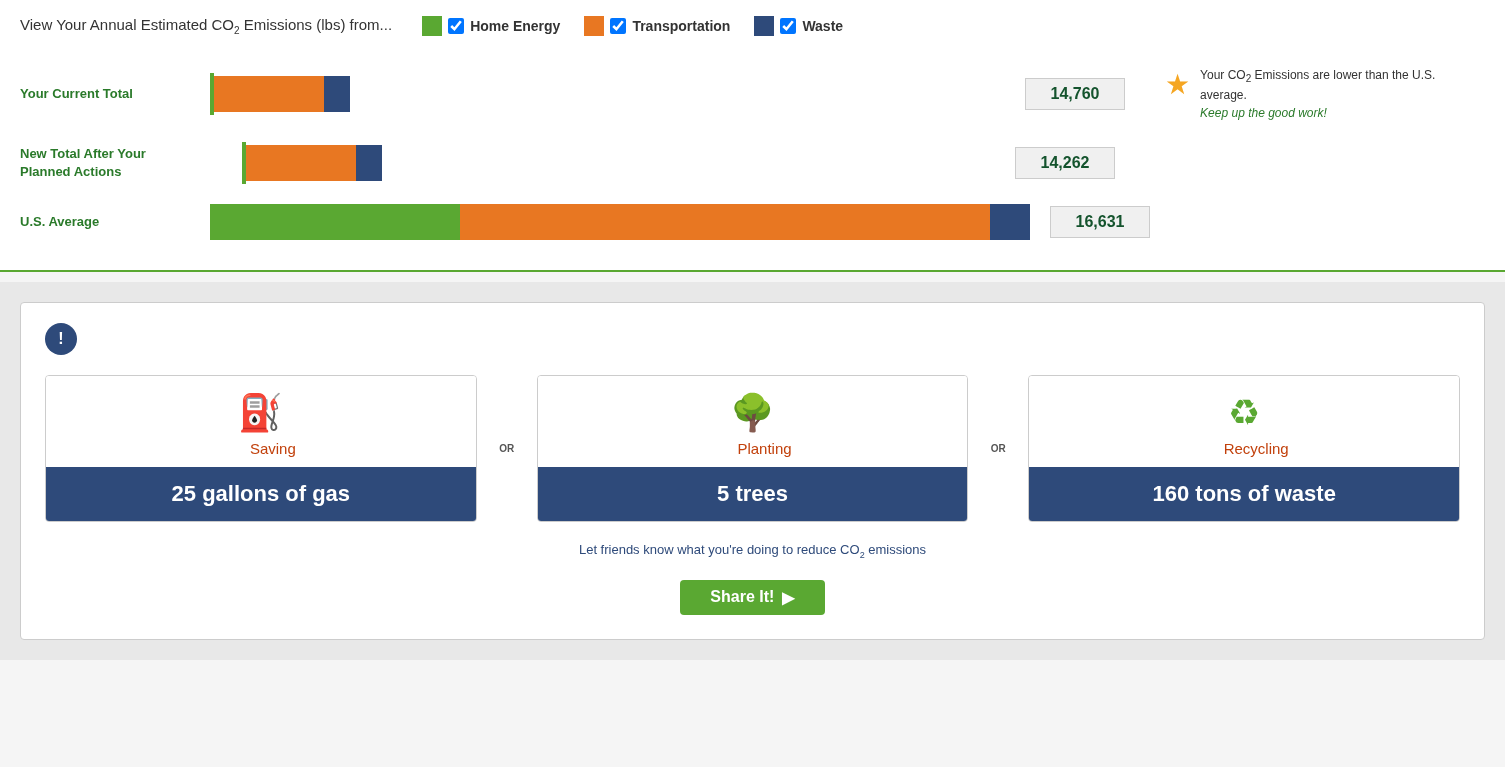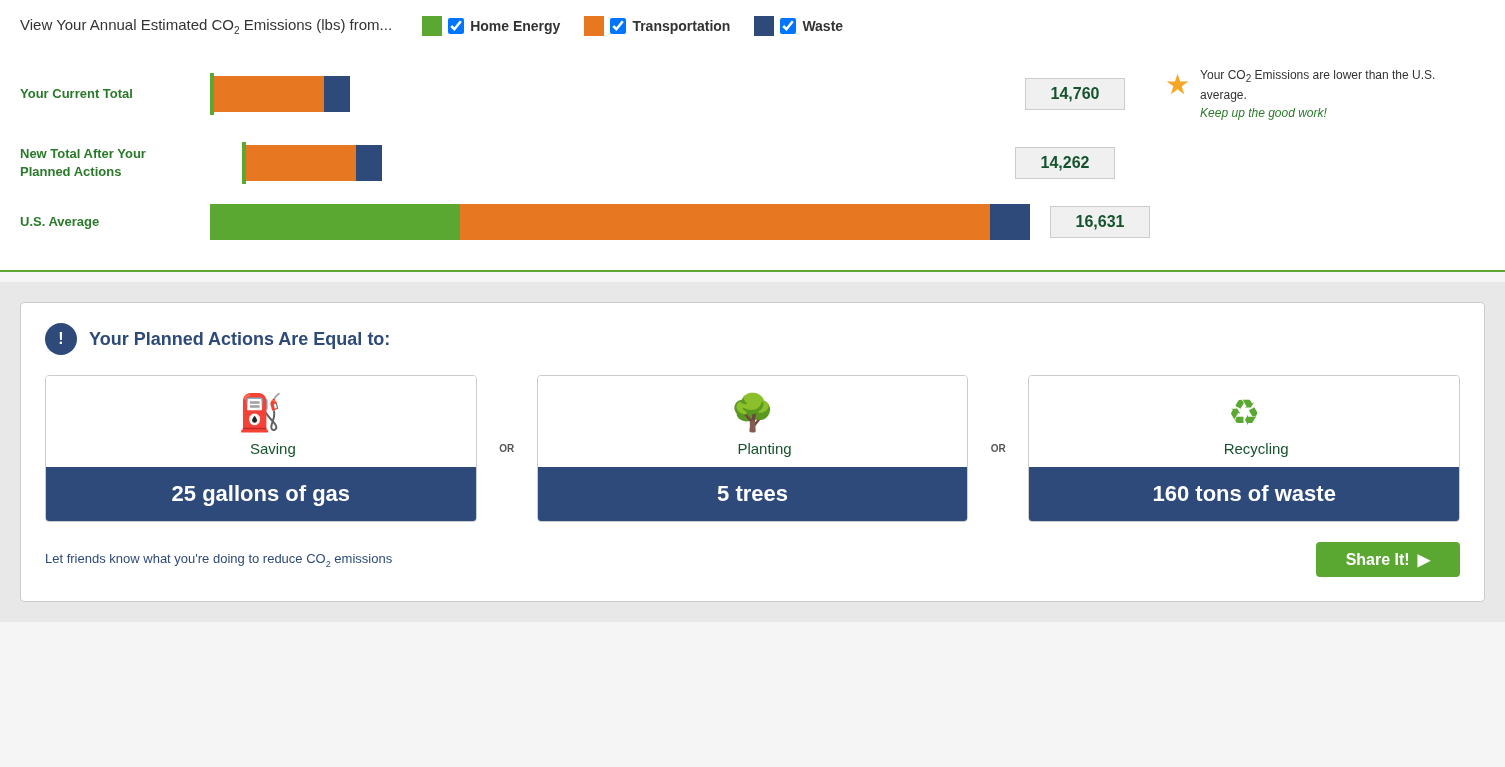--- a/index.html
+++ b/index.html
@@ -182,21 +182,21 @@
       background: #fff;
     }
 
     .equiv-icon {
       font-size: 36px;
       color: #5aa832;
     }
 
     .equiv-label {
       font-size: 15px;
-      color: #14532d;
+      color: #c2410c;
       margin-left: 24px;
     }
 
     .equiv-value {
       background: #2e4a7a;
       color: #fff;
       text-align: center;
       padding: 14px 7px;
       font-size: 22px;
       font-weight: bold;
@@ -207,23 +207,24 @@
       text-align: center;
       font-size: 10px;
       font-weight: bold;
       color: #555;
       flex-shrink: 0;
     }
 
     .share-row {
       display: flex;
       align-items: center;
-      justify-content: space-between;
+      justify-content: flex-start;
       gap: 20px;
       margin-top: 20px;
+      flex-direction: column;
     }
 
     .share-text {
       font-size: 13px;
       color: #2e4a7a;
     }
 
     .share-text sub { font-size: 9px; }
 
     .share-btn {
@@ -311,21 +312,20 @@
       </div>
     </div>
 
   </div>
 </div>
 
 <div class="bottom-section">
   <div class="actions-card">
     <div class="actions-header">
       <div class="info-icon">!</div>
-      <div class="actions-title">Your Planned Actions Are Equal to:</div>
     </div>
 
     <div class="equivalents-row">
 
       <div class="equiv-card">
         <div class="equiv-card-top">
           <div class="equiv-icon">⛽</div>
           <div class="equiv-label">Saving</div>
         </div>
         <div class="equiv-value">25 gallons of gas</div>

